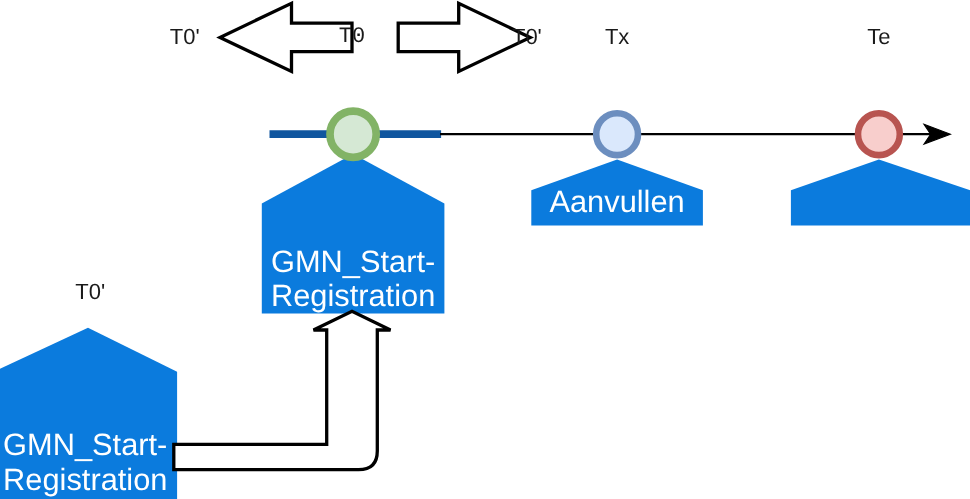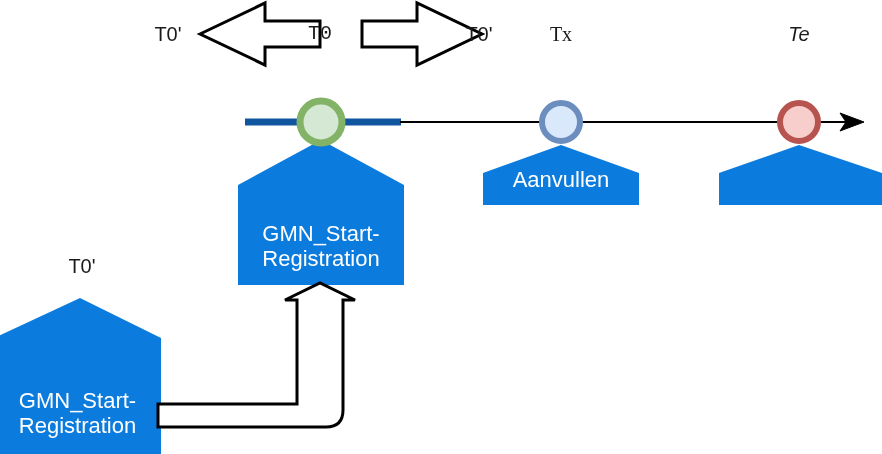--- a/index.html
+++ b/index.html
@@ -28,21 +28,21 @@
     position: absolute;
     font-size: 20px;
     color: #1a1a1a;
     white-space: nowrap;
     text-align: center;
     line-height: 1;
   }
   .pent-label {
     position: absolute;
     color: #ffffff;
-    font-size: 22px;
+    font-size: 28px;
     line-height: 1.12;
     text-align: center;
     white-space: pre-line;
     pointer-events: none;
   }
 </style>
 </head>
 <body>
 
 <div id="canvas">
@@ -105,23 +105,23 @@
       <circle cx="799" cy="122" r="19" fill="#f8cecc" stroke="#b85450" stroke-width="6"></circle>
     </g>
   </svg>
 
   <div class="tick-label" style="left:138px; top:24px; width:60px;">T0'</div>
 
   <div class="tick-label" style="left:290px; top:24px; width:60px;font-family:Liberation Mono, monospace;">T0</div>
 
   <div class="tick-label" style="left:449px; top:24px; width:60px;">T0'</div>
 
-  <div class="tick-label" style="left:531px; top:24px; width:60px;font-family:Liberation Serif, serif;">Tx</div>
+  <div class="tick-label" style="left:531px; top:24px; width:60px;">Tx</div>
 
-  <div class="tick-label" style="left:769px; top:24px; width:60px;font-style:italic;">Te</div>
+  <div class="tick-label" style="left:769px; top:24px; width:60px;">Te</div>
 
   <div class="tick-label" style="left:52px; top:256px; width:60px;">T0'</div>
 
   <div class="pent-label" style="left:238px; top:222px; width:166px;">GMN_Start-
 Registration</div>
 
   <div class="pent-label" style="left:483px; top:168px; width:156px;">Aanvullen</div>
 
 
   <div class="pent-label" style="left:0px; top:389px; width:155px;">GMN_Start-

